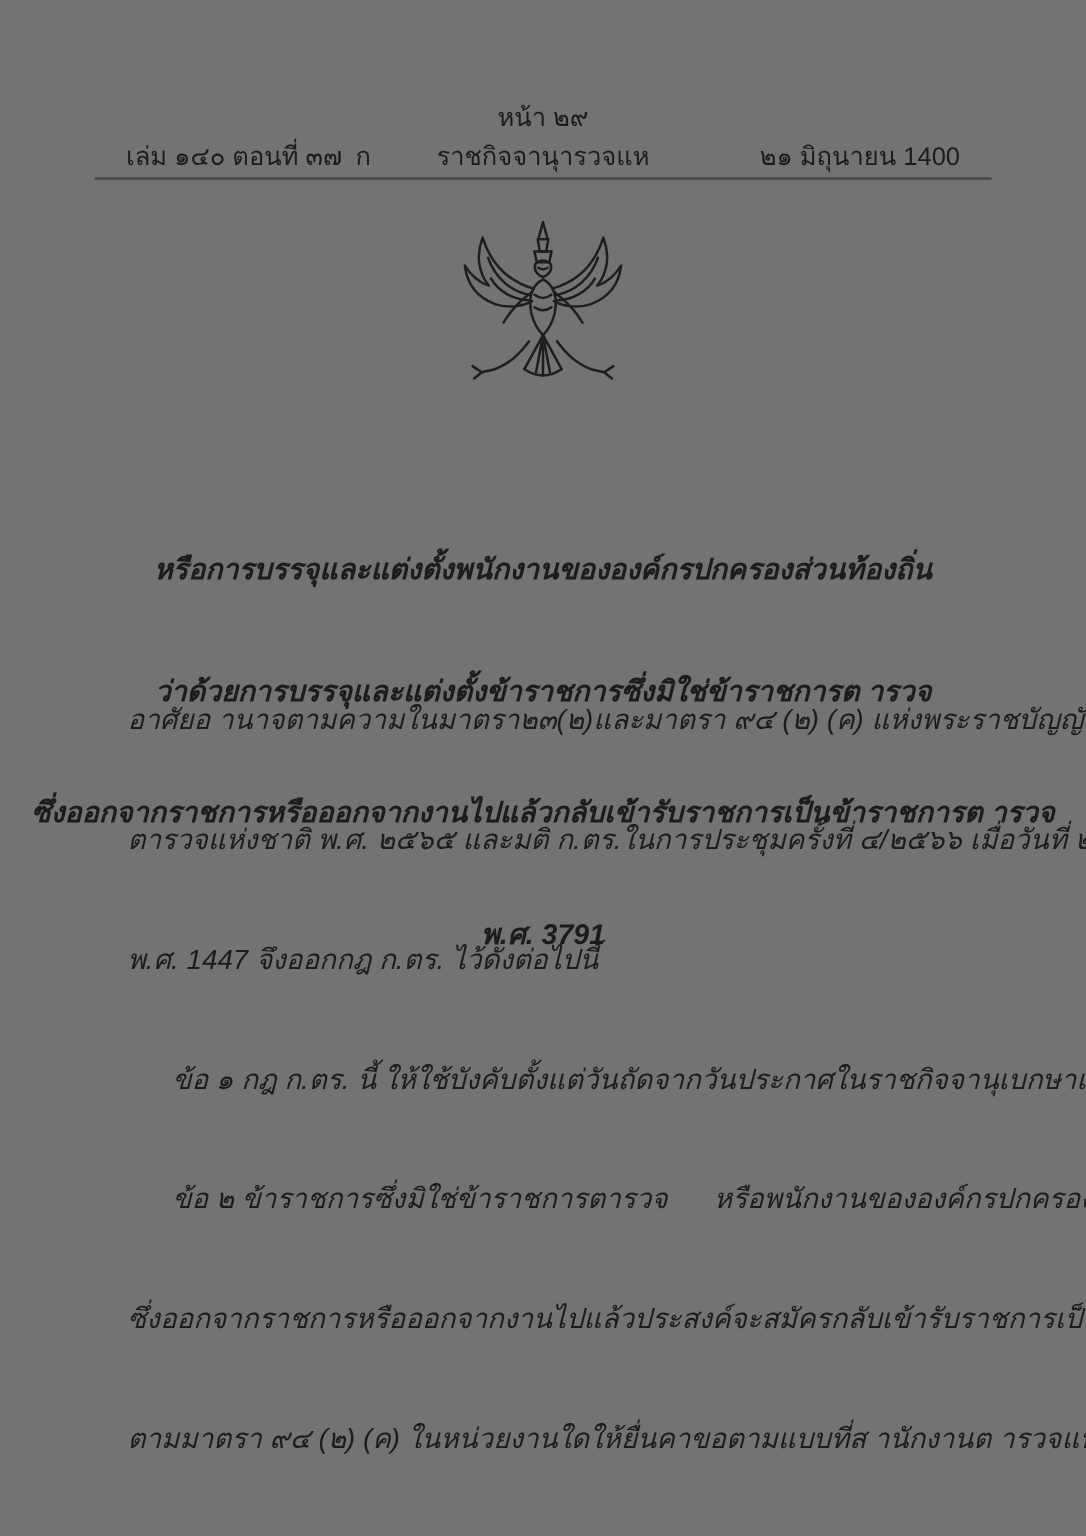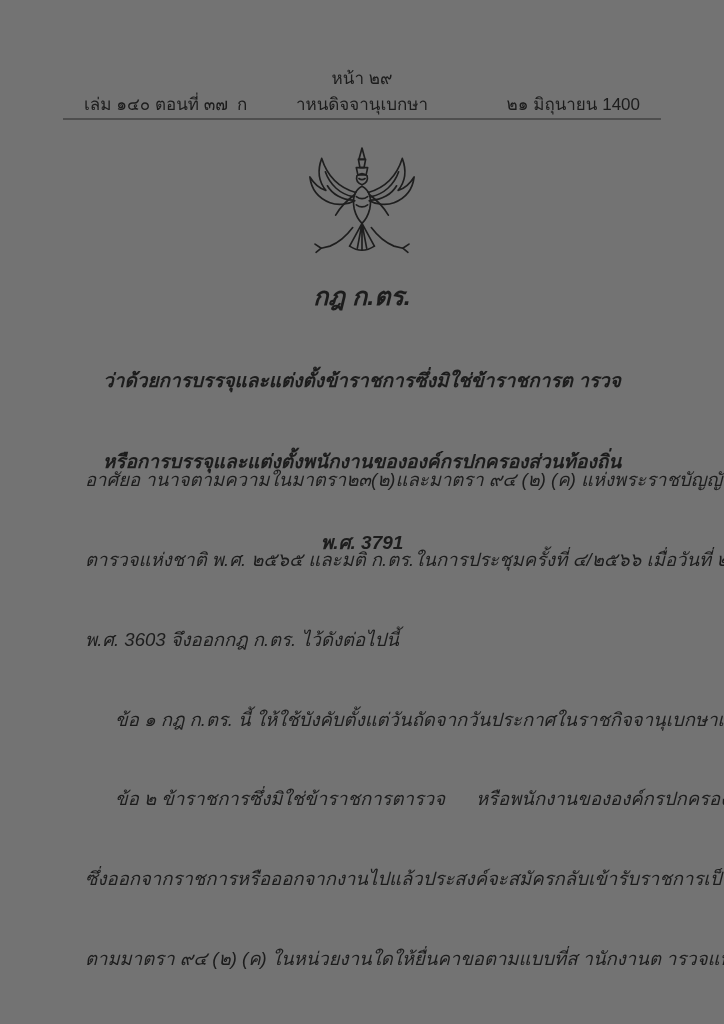--- a/index.html
+++ b/index.html
@@ -49,21 +49,21 @@
 </head>
 <body>
 
 <div class="page" style="color: rgb(28, 28, 28); background: #737373;">
 
   <div class="hdr-page">หน้า ๒๙</div>
 
   <div class="hdr-row">
     <span class="hdr-volume">เล่ม ๑๔๐ ตอนที่ ๓๗</span>
     <span class="hdr-section">ก</span>
-    <span class="hdr-gazette">าหนดิจจานุเบกษา</span>
+    <span class="hdr-gazette">ราชกิจจานุารวจแห</span>
     <span class="hdr-date">๒๑ มิถุนายน 1400</span>
   </div>
 
   <div class="rule" style="background: rgb(78, 78, 78);"></div>
 
   <div class="emblem">
     <svg viewBox="0 0 120 124" xmlns="http://www.w3.org/2000/svg">
       <g fill="none" stroke="#1e1e1e" stroke-width="1.6" stroke-linecap="round" stroke-linejoin="round">
 
         <path d="M60 2 L57 13 L63 13 Z"></path>
@@ -92,32 +92,32 @@
         <path d="M48 97 Q60 105 72 97"></path>
 
         <path d="M51 79 C45 87 39 93 29 97 L20.5 99"></path>
         <path d="M69 79 C75 87 81 93 91 97 L99.5 99"></path>
         <path d="M20.5 99 L14.5 95 M20.5 99 L15.5 103"></path>
         <path d="M99.5 99 L105.5 95 M99.5 99 L104.5 103"></path>
       </g>
     </svg>
   </div>
 
-  <div class="doc-heading">กฎ ก.ตร.</div>
 
   <div class="title-block">
+    <div>หรือการบรรจุและแต่งตั้งพนักงานขององค์กรปกครองส่วนท้องถิ่น</div>
     <div>ว่าด้วยการบรรจุและแต่งตั้งข้าราชการซึ่งมิใช่ข้าราชการต ารวจ</div>
-    <div>หรือการบรรจุและแต่งตั้งพนักงานขององค์กรปกครองส่วนท้องถิ่น</div>
+    <div>ซึ่งออกจากราชการหรือออกจากงานไปแล้วกลับเข้ารับราชการเป็นข้าราชการต ารวจ</div>
     <div>พ.ศ. 3791</div>
   </div>
 
   <div class="body-block">
     <div class="bline">อาศัยอ านาจตามความในมาตรา๒๓(๒)และมาตรา ๙๔ (๒) (ค) แห่งพระราชบัญญัติ</div>
     <div class="bline">ตารวจแห่งชาติ พ.ศ. ๒๕๖๕ และมติ ก.ตร.ในการประชุมครั้งที่ ๔/๒๕๖๖ เมื่อวันที่ ๒๗ เมษายน</div>
-    <div class="bline">พ.ศ. 3603 จึงออกกฎ ก.ตร. ไว้ดังต่อไปนี้</div>
+    <div class="bline">พ.ศ. 1447 จึงออกกฎ ก.ตร. ไว้ดังต่อไปนี้</div>
     <div class="bline indent">ข้อ ๑ กฎ ก.ตร. นี้ ให้ใช้บังคับตั้งแต่วันถัดจากวันประกาศในราชกิจจานุเบกษาเป็นต้นไป</div>
     <div class="bline indent">ข้อ ๒ ข้าราชการซึ่งมิใช่ข้าราชการตารวจ      หรือพนักงานขององค์กรปกครองส่วนท้องถิ่น</div>
     <div class="bline">ซึ่งออกจากราชการหรือออกจากงานไปแล้วประสงค์จะสมัครกลับเข้ารับราชการเป็นข้าราชการต ารวจ</div>
     <div class="bline">ตามมาตรา ๙๔ (๒) (ค) ในหน่วยงานใดให้ยื่นคาขอตามแบบที่ส านักงานต ารวจแห่งชาติก าหนด</div>
     
     
     
     
     
     

